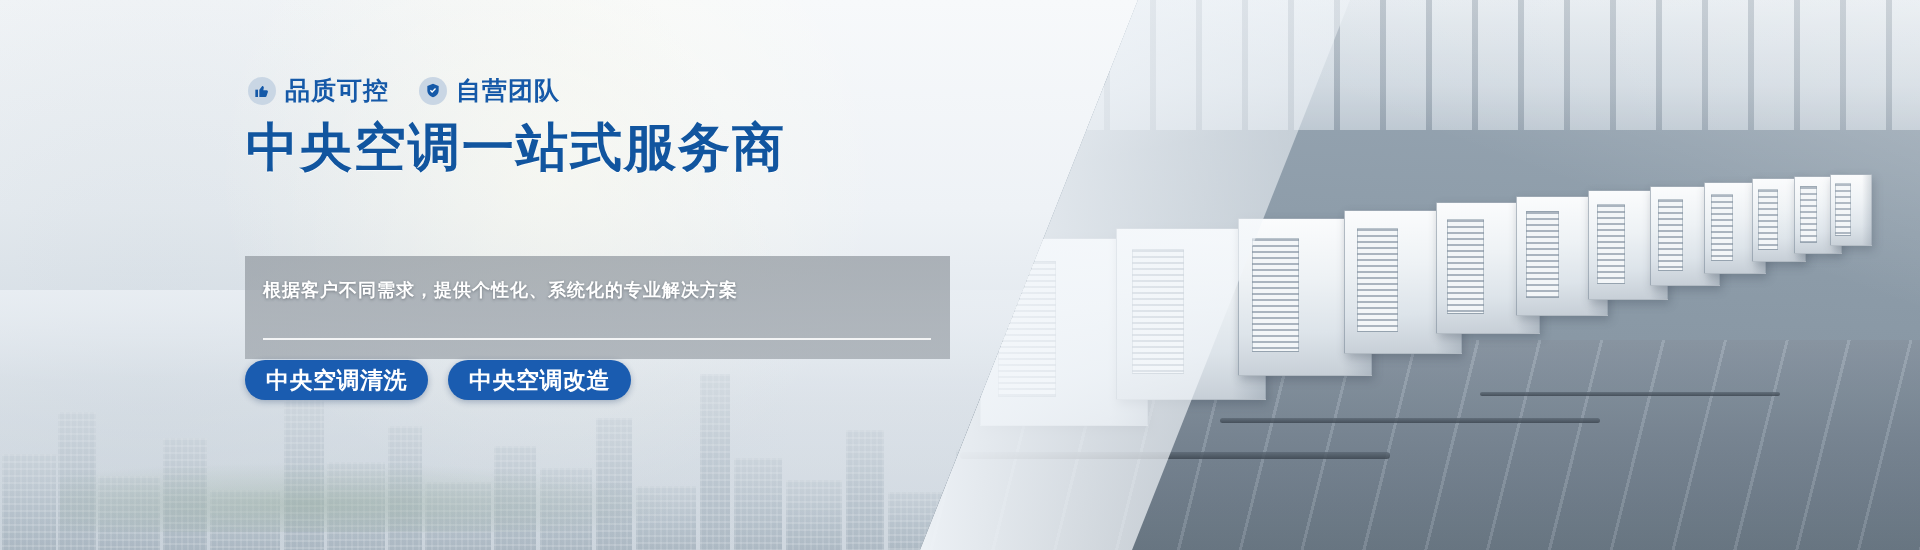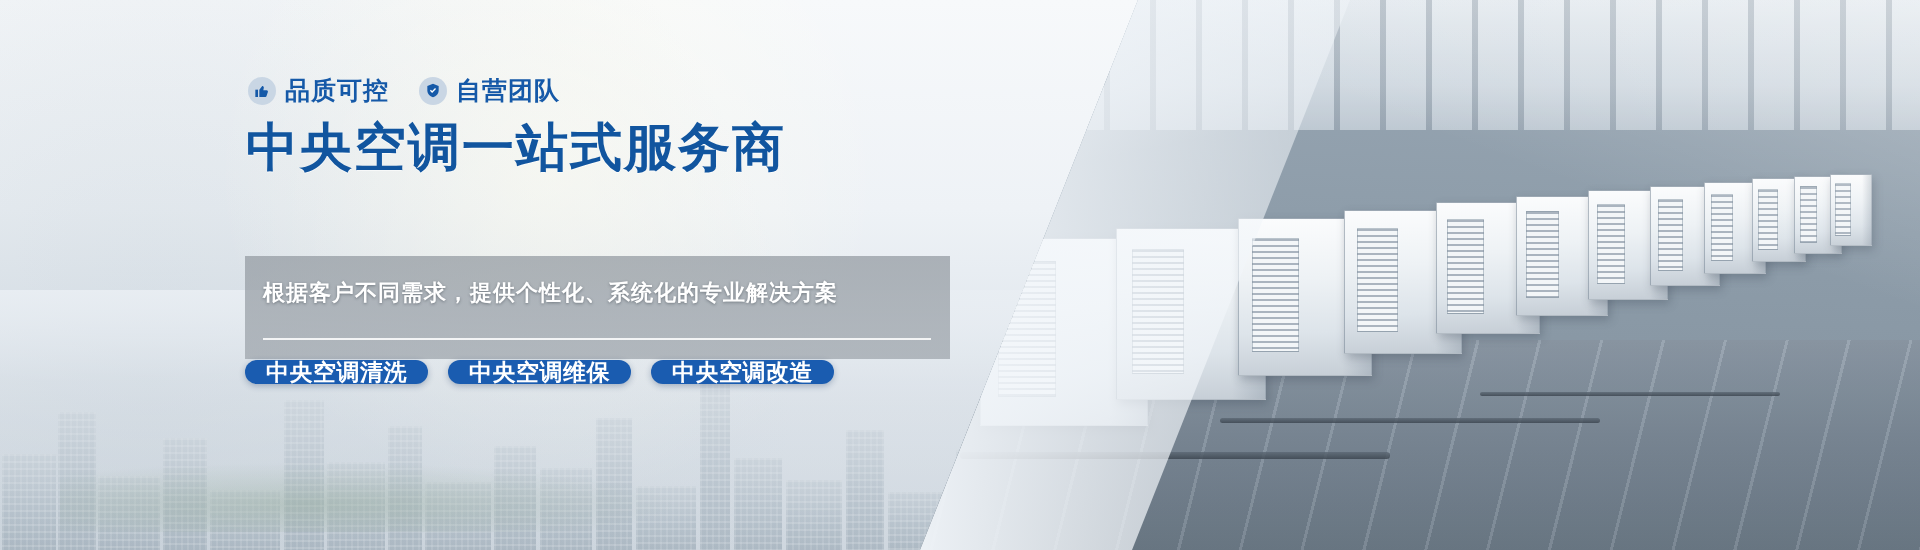--- a/index.html
+++ b/index.html
@@ -141,36 +141,36 @@
     text-shadow:0 1px 0 rgba(255,255,255,.6);
   }
 
   .panel{
     position:absolute; left:245px; top:256px;
     width:705px; height:103px;
     background:linear-gradient(180deg, rgba(146,153,160,.72) 0%, rgba(150,157,164,.66) 100%);
   }
   .panel-text{
     position:absolute; left:18px; top:22px;
-    font-size:22px; font-weight:bold; color:#ffffff;
+    font-size:18px; font-weight:bold; color:#ffffff;
     letter-spacing:1px; white-space:nowrap;
     font-family:"DejaVu Sans","Liberation Sans",sans-serif;
     text-shadow:0 1px 3px rgba(40,48,58,.45);
   }
   .panel-rule{
     position:absolute; left:18px; top:82px; width:668px; height:2px;
     background:rgba(255,255,255,.85);
   }
 
   .pills{
     position:absolute; left:245px; top:360px;
     display:flex; align-items:center; gap:20px;
   }
   .pill{
-    height:24px; padding:0 21px;
+    height:40px; padding:0 21px;
     border-radius:21px;
     background:#1a5cb0;
     color:#ffffff; font-size:23px; font-weight:bold;
     display:flex; align-items:center; justify-content:center;
     white-space:nowrap; letter-spacing:.5px;
     font-family:"DejaVu Sans","Liberation Sans",sans-serif;
     box-shadow:0 2px 6px rgba(20,50,95,.30);
     cursor:pointer;
   }
 </style>
@@ -266,18 +266,17 @@
 
     <div class="headline">中央空调一站式服务商</div>
 
     <div class="panel">
       <div class="panel-text">根据客户不同需求，提供个性化、系统化的专业解决方案</div>
       <div class="panel-rule"></div>
     </div>
 
     <div class="pills">
       <div class="pill">中央空调清洗</div>
-      <div class="pill">中央空调维保</div>
       <div class="pill">中央空调改造</div>
     </div>
 
   </div>
 </div>
 
 </body></html>

